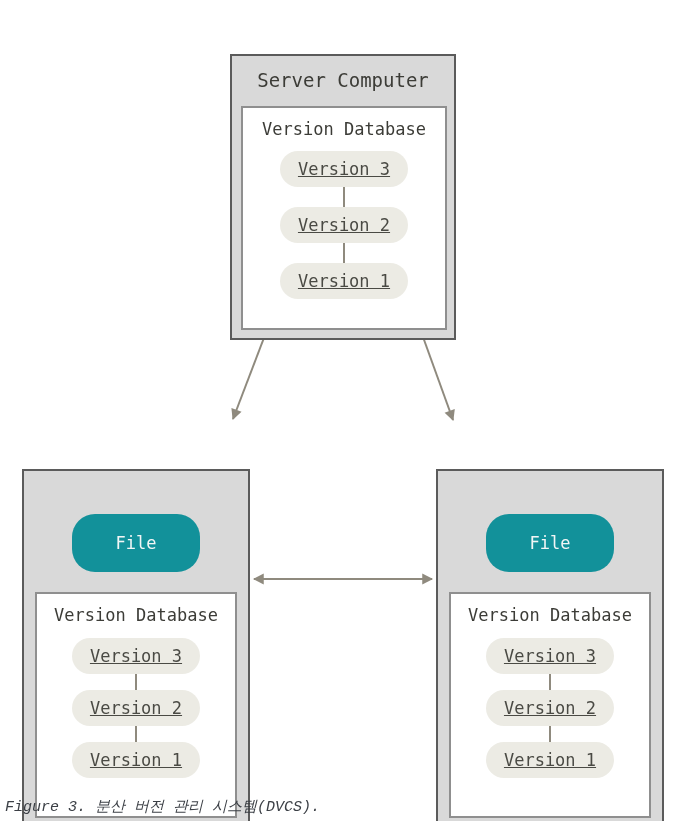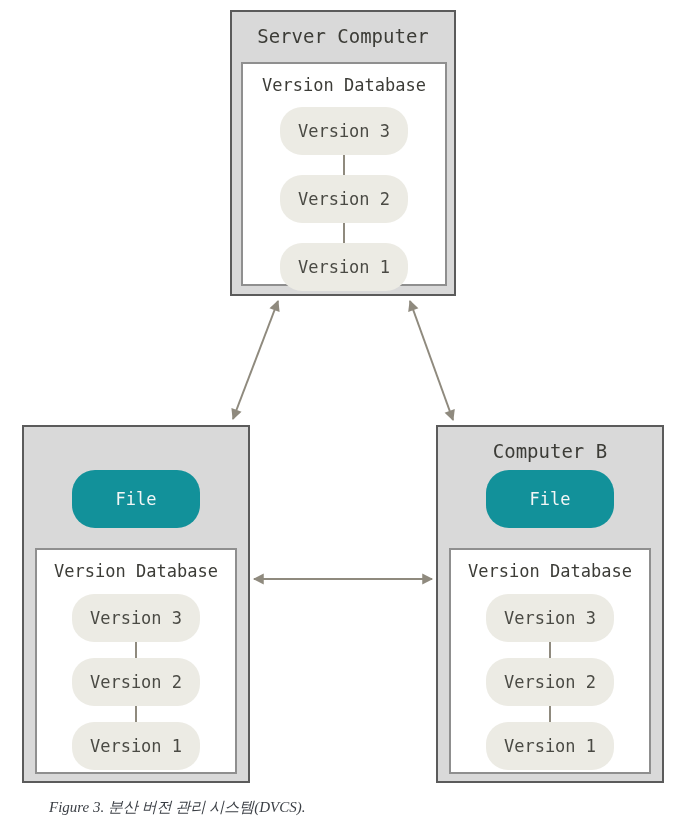--- a/index.html
+++ b/index.html
@@ -14,20 +14,21 @@
     background: #ffffff;
     font-family: "DejaVu Sans Mono", "Liberation Mono", monospace;
     overflow: hidden;
   }
   
   .node-box {
     position: absolute;
     background: var(--box-fill, #d9d9d9);
     border: 2px solid var(--box-border, #5b5b5b);
     box-sizing: border-box;
+    margin-top: 44px;
   }
   #server-box  { left: 230px; top: 10px;  width: 226px; height: 286px; }
   #computer-a  { left: 22px;  top: 425px; width: 228px; height: 358px; }
   #computer-b  { left: 436px; top: 425px; width: 228px; height: 358px; }
 
   .node-title {
     position: absolute;
     left: 0; right: 0;
     top: 13px;
     text-align: center;
@@ -56,30 +57,31 @@
     font-size: 17px;
     line-height: 21px;
     color: var(--title-text, #3c3c37);
     text-align: right;
     white-space: nowrap;
   }
   #computer-a .db-title, #computer-b .db-title { margin-bottom: 12px; }
 
   .version-pill {
     width: 128px;
-    height: 48px;
+    height: 36px;
     border-radius: 22px;
     background: var(--pill-fill, #ecebe4);
     color: var(--pill-text, #4a4a44);
     font-size: 17px;
     display: flex;
     align-items: center;
     justify-content: center;
     flex: none;
     white-space: nowrap;
+    text-decoration: underline;
   }
   .pill-connector {
     width: 2px;
     flex: none;
     background: var(--arrow, #8f8a7e);
   }
   #server-box .pill-connector { height: 20px; }
   #computer-a .pill-connector, #computer-b .pill-connector { height: 16px; }
 
   
@@ -110,27 +112,26 @@
     stroke: var(--arrow, #8f8a7e);
     stroke-width: 2;
     fill: none;
   }
 
   
   #caption {
     position: absolute;
     left: 5px;
     top: 798px;
-    font-family: Liberation Serif, serif;
+    font-family: Liberation Mono, monospace;
     font-style: italic;
     font-size: 15px;
     line-height: 19px;
     color: var(--caption-text, #3b3f45);
     white-space: nowrap;
-    margin-left: 44px;
   }
 </style>
 </head>
 <body>
 
 <div id="page">
 
   <svg id="arrows" viewBox="0 0 689 821" xmlns="http://www.w3.org/2000/svg">
     <defs>
       <marker id="ah" viewBox="0 0 12 12" refX="10" refY="6" markerWidth="13" markerHeight="13" markerUnits="userSpaceOnUse" orient="auto-start-reverse">
@@ -162,21 +163,20 @@
       <div class="db-title">Version Database</div>
       <div class="version-pill">Version 3</div>
       <div class="pill-connector"></div>
       <div class="version-pill">Version 2</div>
       <div class="pill-connector"></div>
       <div class="version-pill">Version 1</div>
     </div>
   </div>
 
   <div id="computer-b" class="node-box">
-    <div class="node-title">Computer B</div>
     <div class="file-pill">File</div>
     <div class="db-panel">
       <div class="db-title">Version Database</div>
       <div class="version-pill">Version 3</div>
       <div class="pill-connector"></div>
       <div class="version-pill">Version 2</div>
       <div class="pill-connector"></div>
       <div class="version-pill">Version 1</div>
     </div>
   </div>

